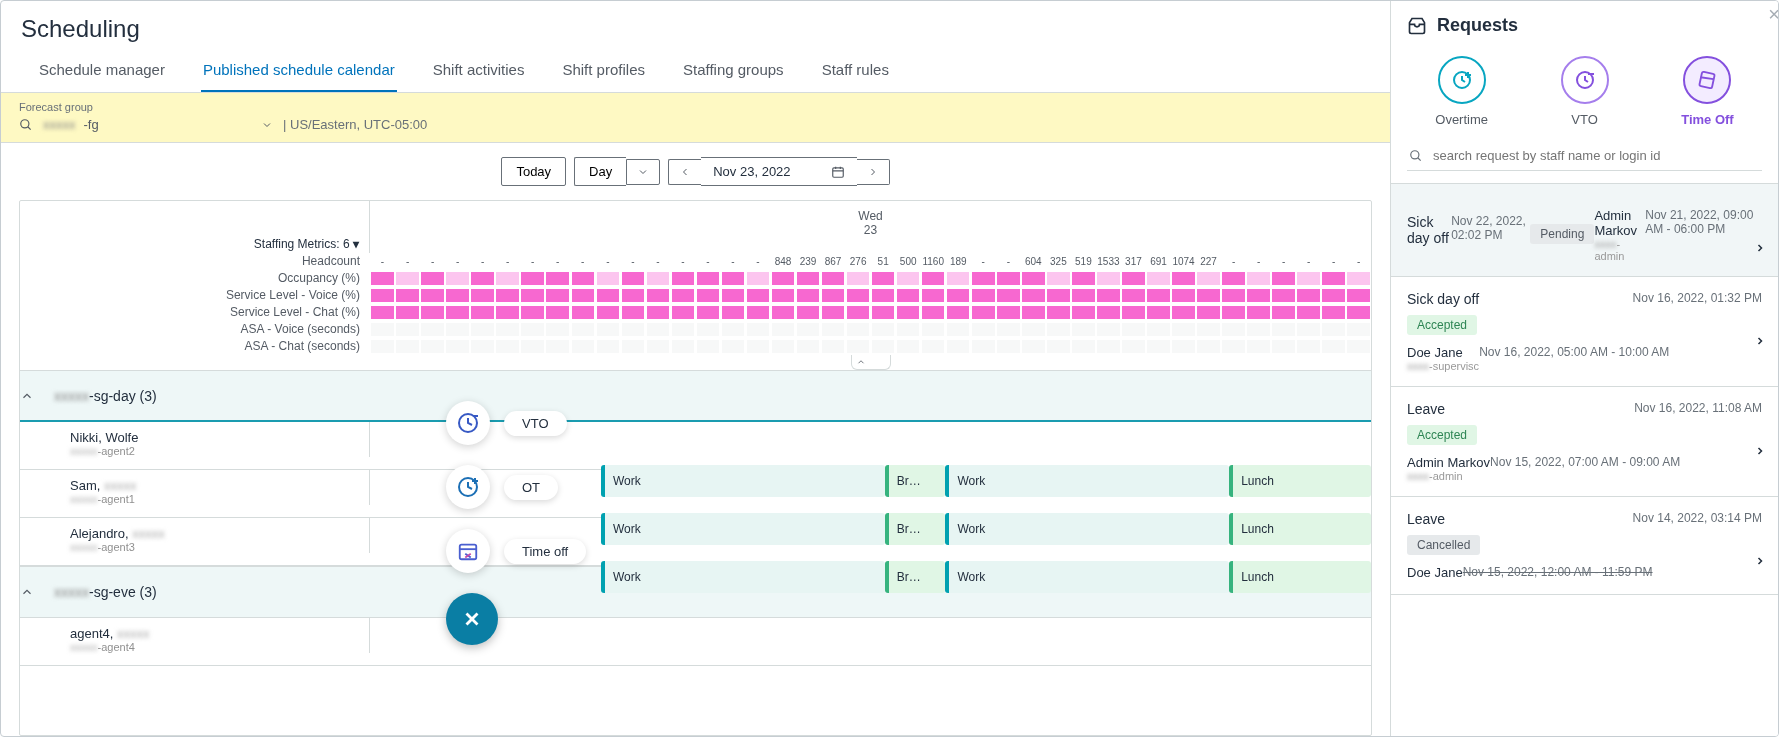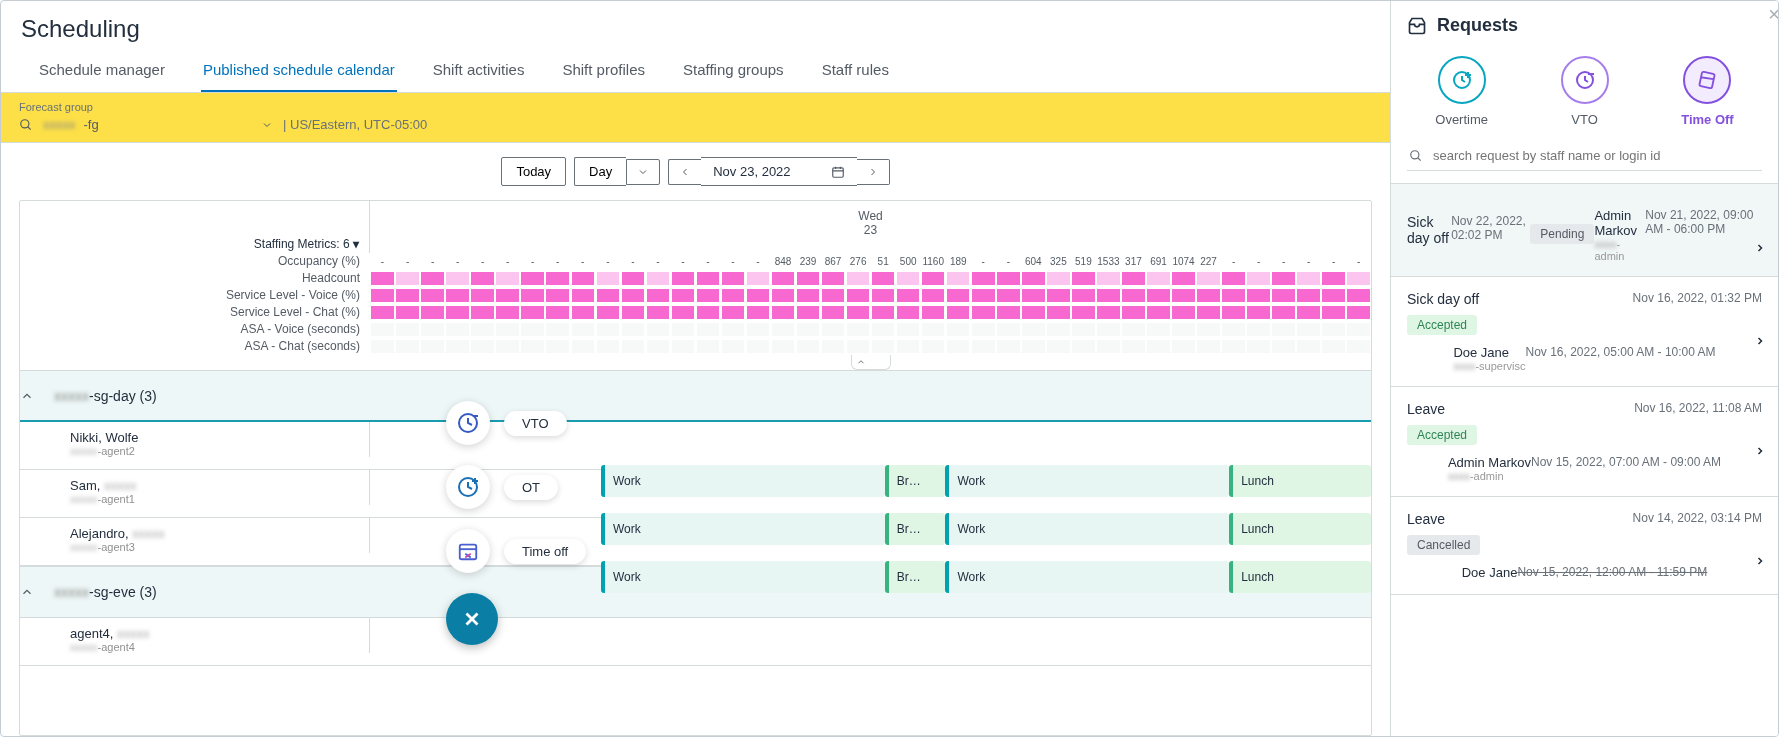--- a/index.html
+++ b/index.html
@@ -19,21 +19,21 @@
   }
   *{box-sizing:border-box;font-family:"Amazon Ember",Helvetica,Arial,sans-serif;}
   body{margin:0;background:#fff;color:var(--text);font-size:13px;}
   .app{display:flex;height:737px;width:1779px;border:1px solid #c6cdd2;border-radius:4px;overflow:hidden;position:relative;}
   
   .main{flex:1;display:flex;flex-direction:column;min-width:0;}
   .page-title{font-size:24px;font-weight:400;padding:14px 20px 8px;}
   .tabs{display:flex;gap:34px;padding:0 36px 0;border-bottom:1px solid var(--border);}
   .tab{padding:10px 2px 12px;font-size:15px;color:#545b64;cursor:pointer;border-bottom:2px solid transparent;}
   .tab.active{color:var(--link);border-bottom-color:var(--link);font-weight:500;}
-  .filter-bar{background:#fde047;padding:8px 18px 10px;border-bottom:1px solid var(--border);}
+  .filter-bar{background:#fef9c3;padding:8px 18px 10px;border-bottom:1px solid var(--border);}
   .fg-label{font-size:11px;color:#687078;margin-bottom:4px;}
   .fg-row{display:flex;align-items:center;gap:10px;font-size:13px;color:#545b64;}
   .fg-select{display:flex;align-items:center;gap:8px;min-width:230px;}
   .fg-select .blur{filter:blur(2px);color:#888;}
   .tz{color:#687078;}
   .toolbar{display:flex;gap:8px;padding:14px 18px 4px;align-items:center;justify-content:center;}
   .btn{border:1px solid #687078;background:#fff;border-radius:2px;padding:6px 14px;font-size:13px;cursor:pointer;}
   .sel{display:flex;align-items:center;}
   .sel .btn{border-right:none;border-radius:2px 0 0 2px;}
   .sel .caret-btn{border:1px solid #687078;border-radius:0 2px 2px 0;padding:6px 10px;cursor:pointer;background:#fff;}
@@ -109,21 +109,21 @@
   .req-list{flex:1;overflow:auto;border-top:1px solid var(--border);}
   .req-card{border-bottom:1px solid var(--border);padding:14px 16px;cursor:pointer;position:relative;}
   .req-card.sel{background:#f1f6f7;}
   .req-top{display:flex;justify-content:space-between;}
   .req-title{font-size:14px;color:#232f3e;}
   .req-date{font-size:12px;color:#687078;}
   .badge{display:inline-block;padding:3px 10px;border-radius:3px;font-size:12px;margin-top:8px;}
   .badge.pending{background:#e6e9eb;color:#545b64;}
   .badge.accepted{background:#e0f6e5;color:#2e8554;}
   .badge.cancelled{background:#e6e9eb;color:#545b64;}
-  .req-who{display:flex;justify-content:center;margin-top:10px;}
+  .req-who{display:flex;justify-content:flex-start;margin-top:10px;}
   .req-who .name{font-size:13px;color:#232f3e;}
   .req-who .sub{font-size:11px;color:#999;}
   .req-who .blur{filter:blur(2px);}
   .req-range{font-size:12px;color:#687078;}
   .req-range.struck{text-decoration:line-through;}
   .req-chev{position:absolute;right:12px;top:56px;color:#545b64;}
 
   svg{display:block;}
 </style>
 </head>
@@ -211,22 +211,22 @@
           <div class="right-col">
             <div class="day-label">
               <div>Wed</div>
               <div>23</div>
             </div>
           </div>
         </div>
 
         <div class="metrics-block">
           <div class="metric-names" id="metric-names">
+              <div class="metric-name">Headcount</div>
               <div class="metric-name">Occupancy (%)</div>
-              <div class="metric-name">Headcount</div>
               <div class="metric-name">Service Level - Voice (%)</div>
               <div class="metric-name">Service Level - Chat (%)</div>
               <div class="metric-name">ASA - Voice (seconds)</div>
               <div class="metric-name">ASA - Chat (seconds)</div>
             </div>
           <div class="metrics-grid" id="metrics-grid">
               <div class="metric-row">
                 <div class="m-cell">-</div>
                 <div class="m-cell">-</div>
                 <div class="m-cell">-</div>

